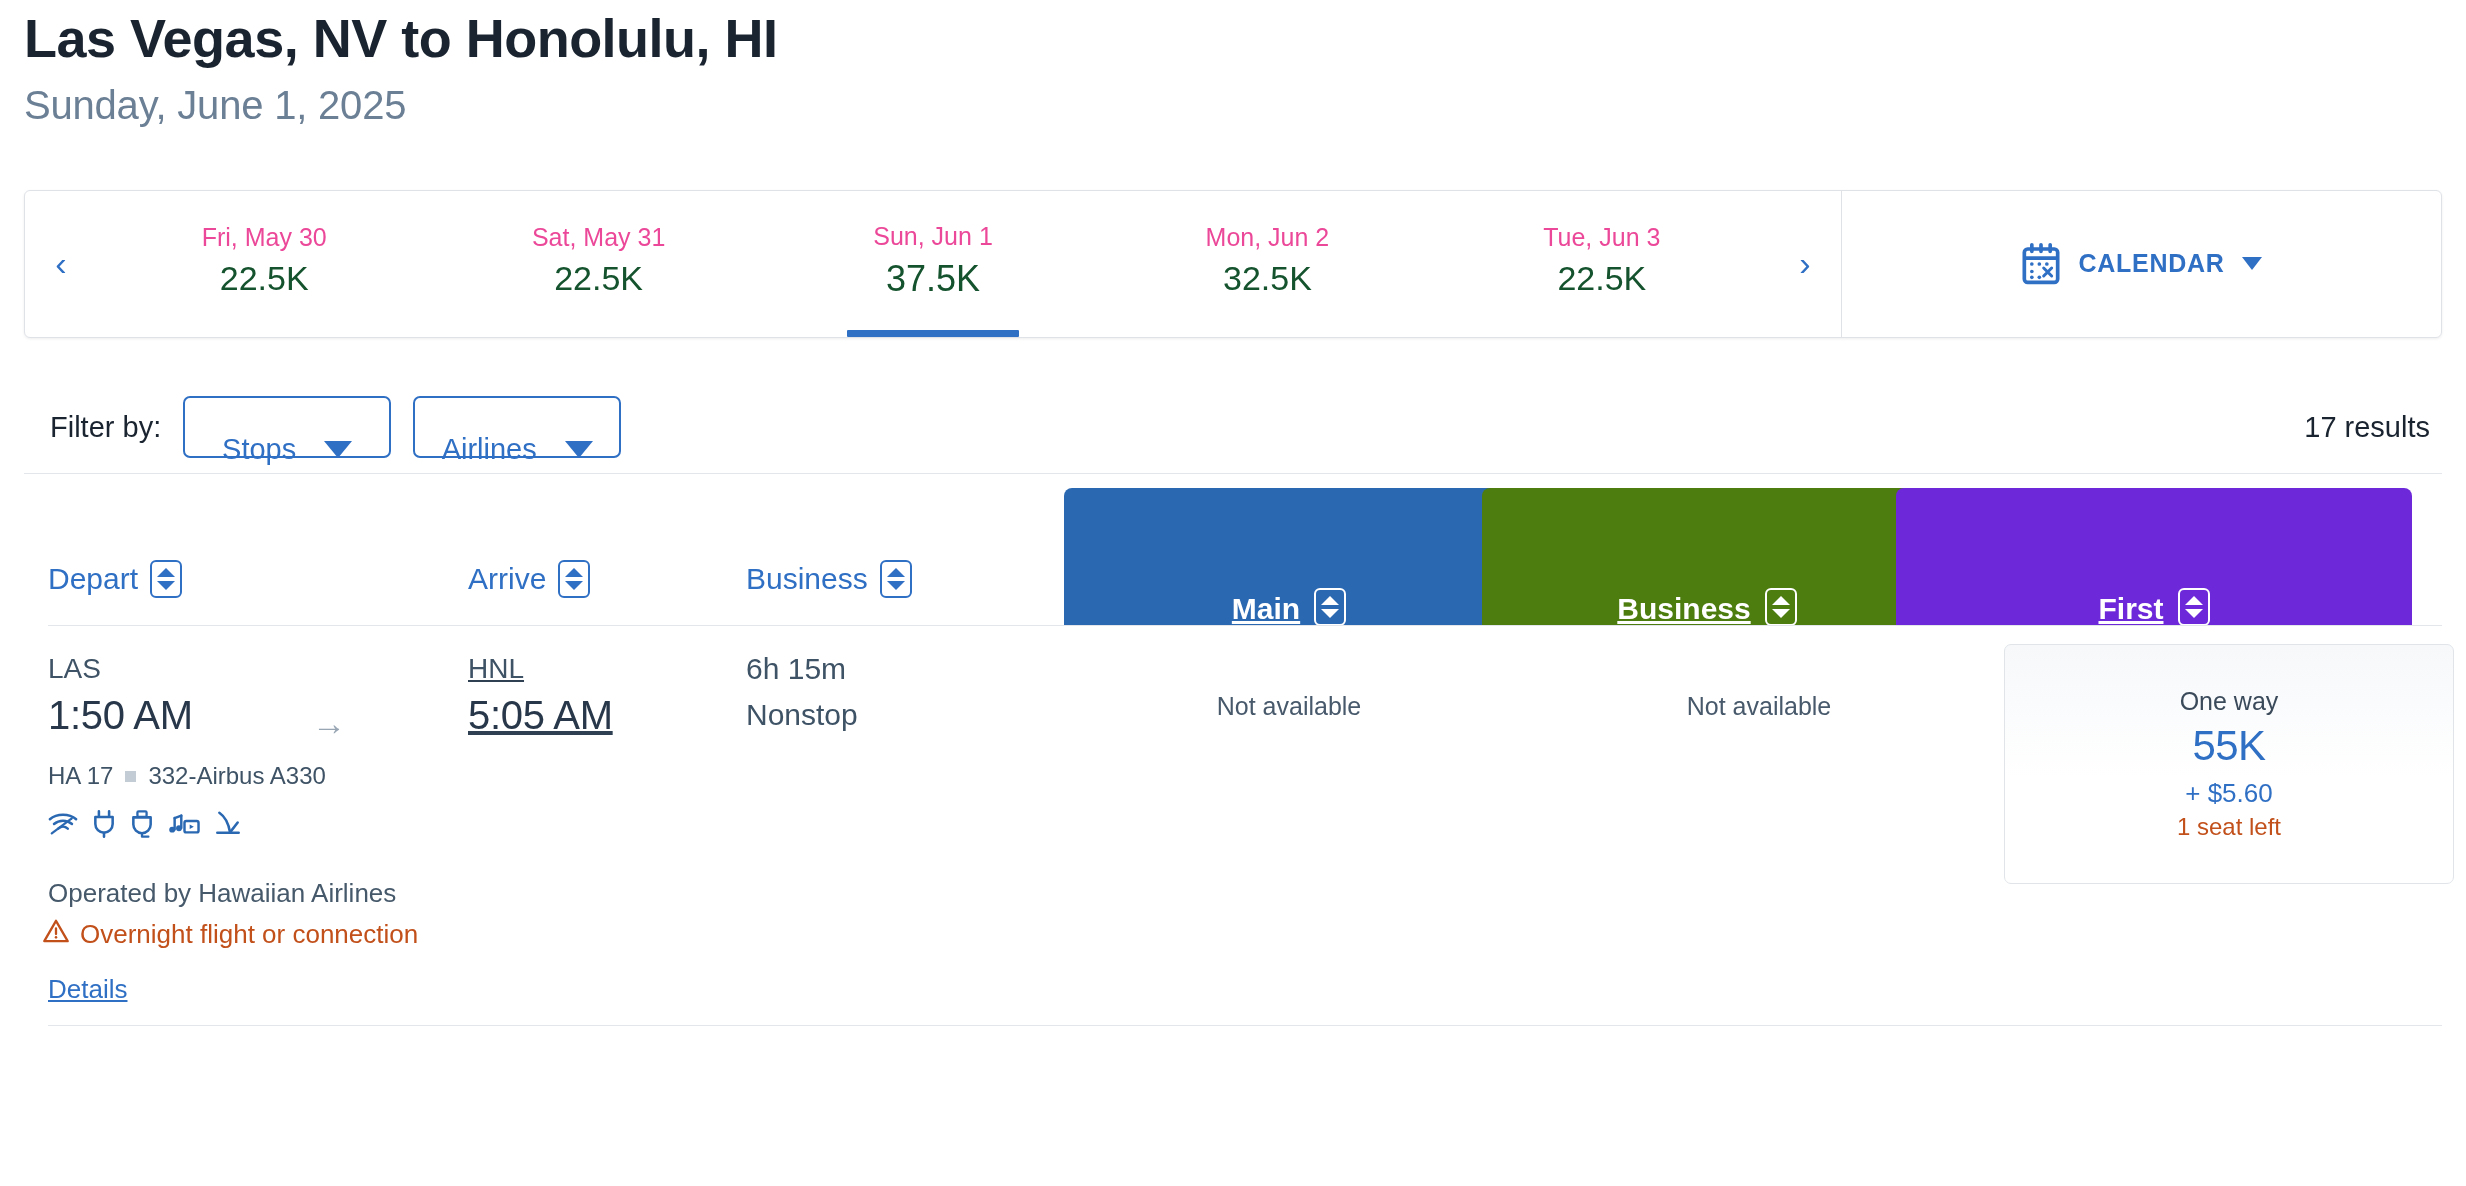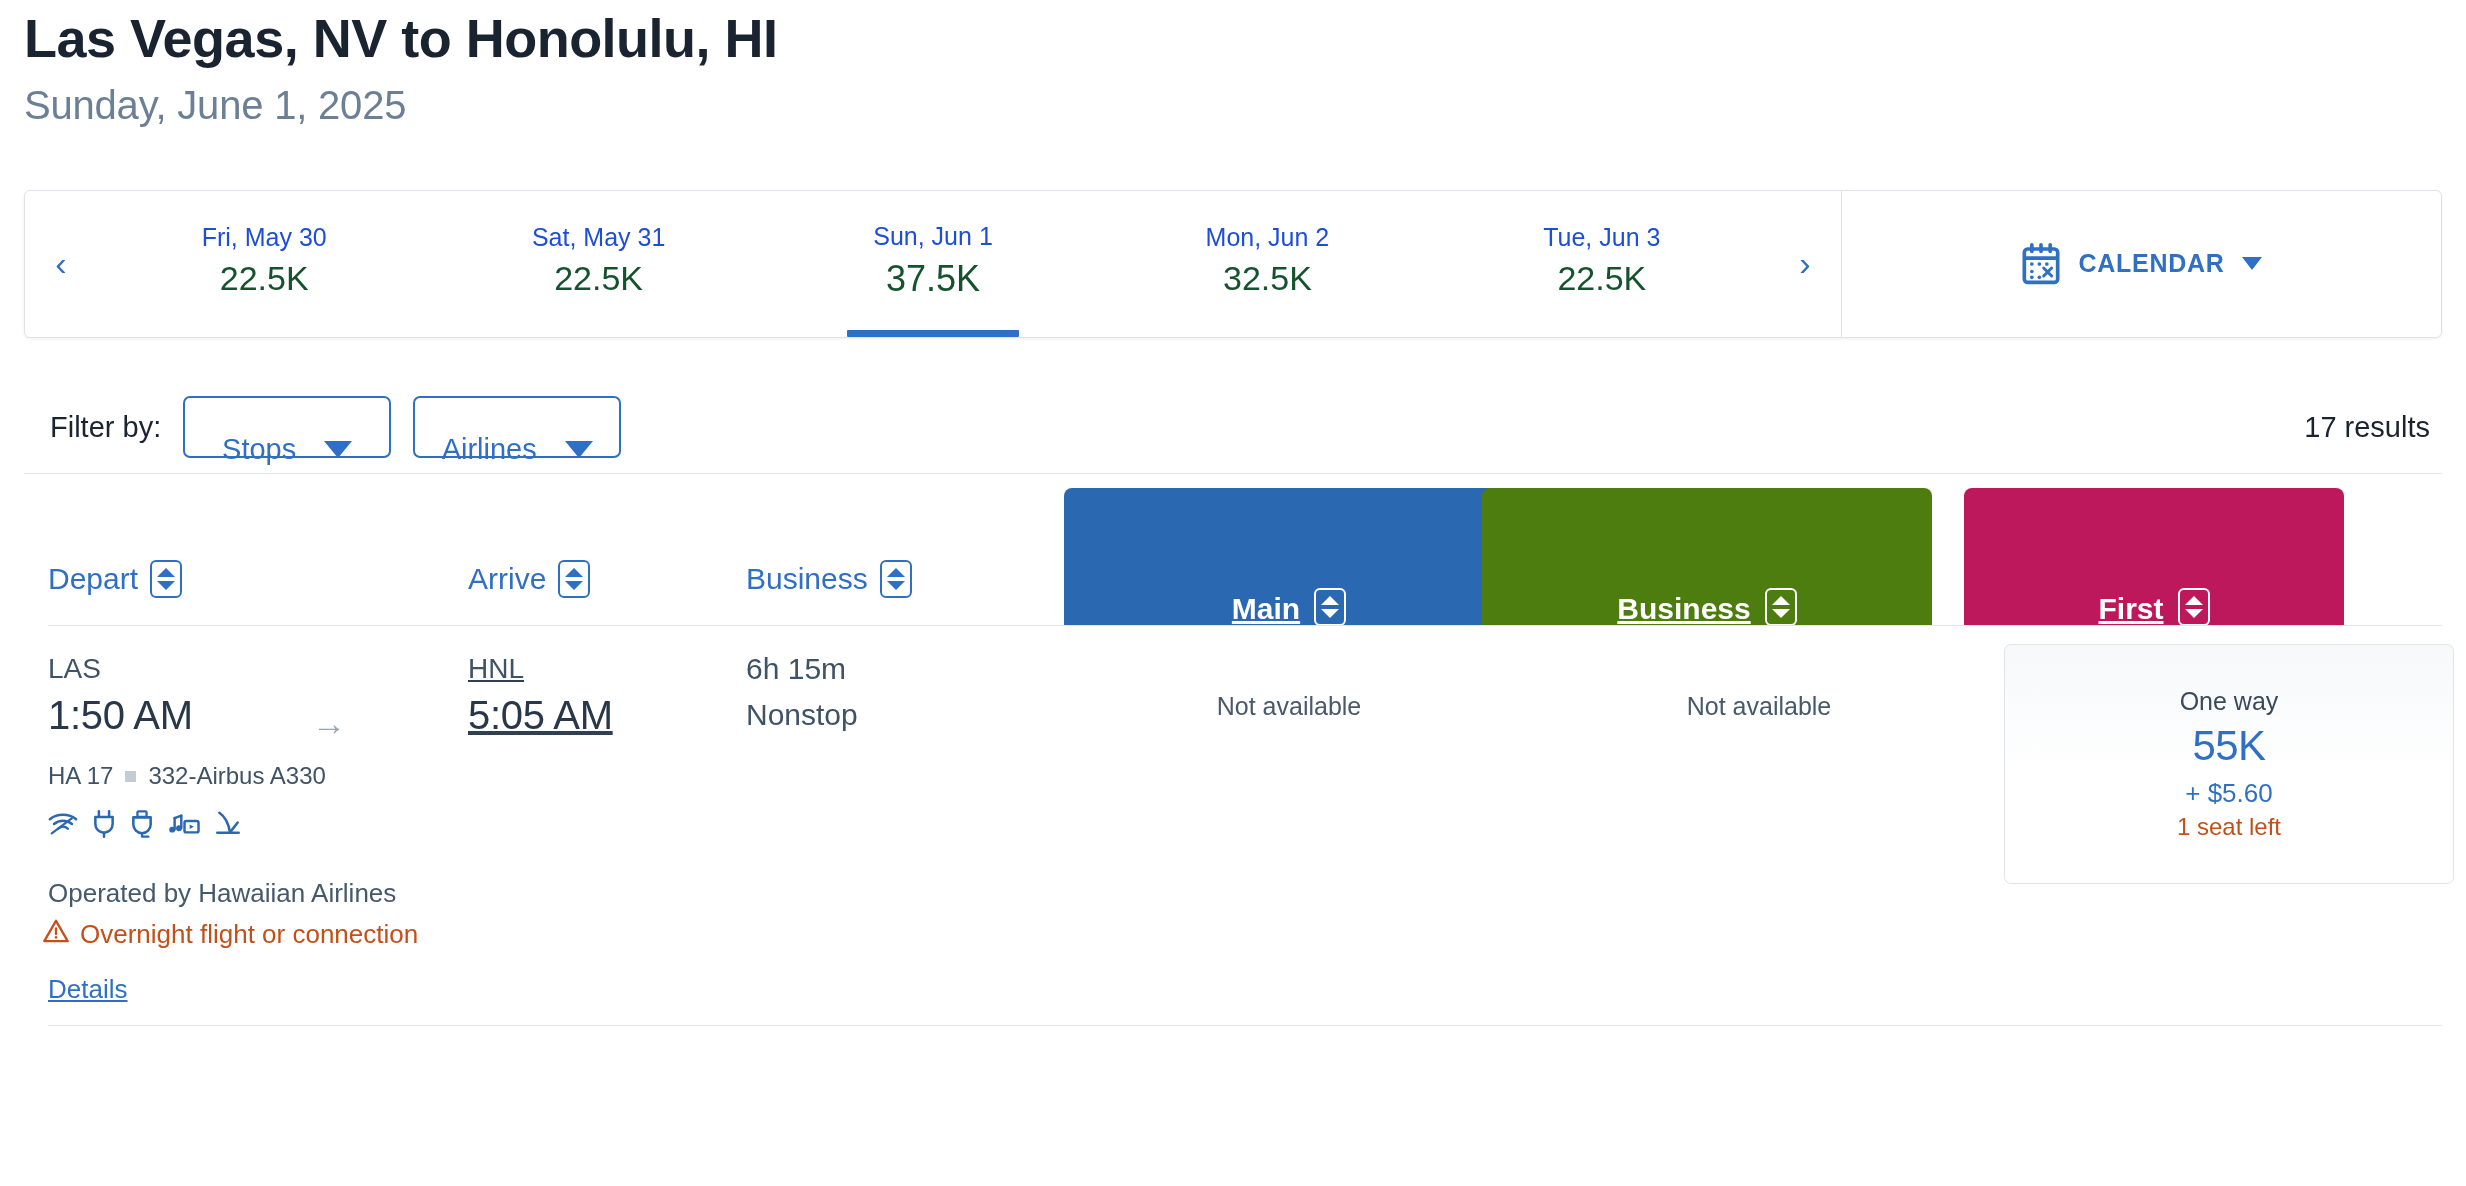--- a/index.html
+++ b/index.html
@@ -60,21 +60,21 @@
   .date-cell {
     flex: 1;
     display: flex;
     flex-direction: column;
     align-items: center;
     justify-content: center;
     cursor: pointer;
     position: relative;
     padding-bottom: 6px;
   }
-  .date-cell .d-label { font-size: 25px; color: #1d4ed8; margin-bottom: 7px; }
+  .date-cell .d-label { font-size: 25px; color: #ec4899; margin-bottom: 7px; }
   .date-cell .d-price { font-size: 34px; color: #14532d; font-weight: 400; }
   .date-cell.selected .d-label { font-size: 25px; }
   .date-cell.selected .d-price { font-size: 36px; }
   .date-cell.selected::after {
     content: "";
     position: absolute;
     left: 50%; transform: translateX(-50%);
     bottom: 0px;
     width: 172px; height: 7px;
     background: #2f6fc4;
@@ -196,21 +196,21 @@
   }
   .fare-head .fh-lbl {
     font-size: 30px;
     color: #fff;
     font-weight: bold;
     text-decoration: underline;
     margin-right: 14px;
   }
   .fare-main     { left: 1040px; width: 450px; background: #2a68b2; }
   .fare-business { left: 1458px; width: 450px; background: #4d7c0f; }
-  .fare-first    { left: 1940px; width: 380px; background: #be185d; }
+  .fare-first    { left: 1872px; width: 516px; background: #6d28d9; }
 
   
   .frow { position: relative; height: 400px; }
 
   .col-depart { position: absolute; left: 24px; top: 26px; width: 400px; }
   .col-arrive { position: absolute; left: 444px; top: 26px; width: 250px; text-decoration: underline; }
   .col-duration { position: absolute; left: 722px; top: 26px; width: 300px; }
 
   .apt-code { font-size: 28px; color: #3f5366; line-height: 1.2; }
   .apt-time { font-size: 40px; color: #28384a; margin-top: 8px; letter-spacing: -0.3px; }

